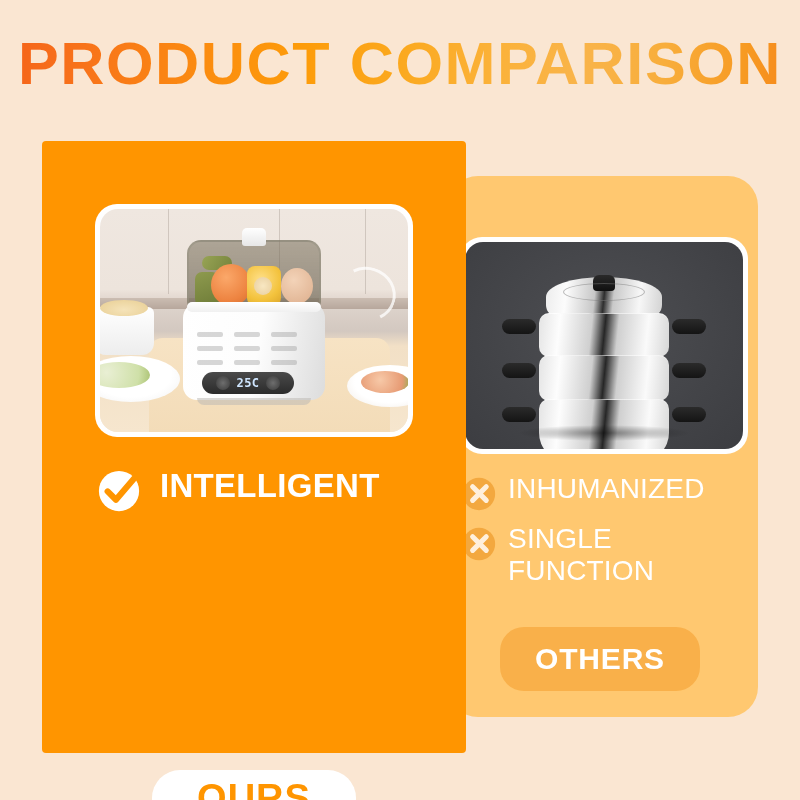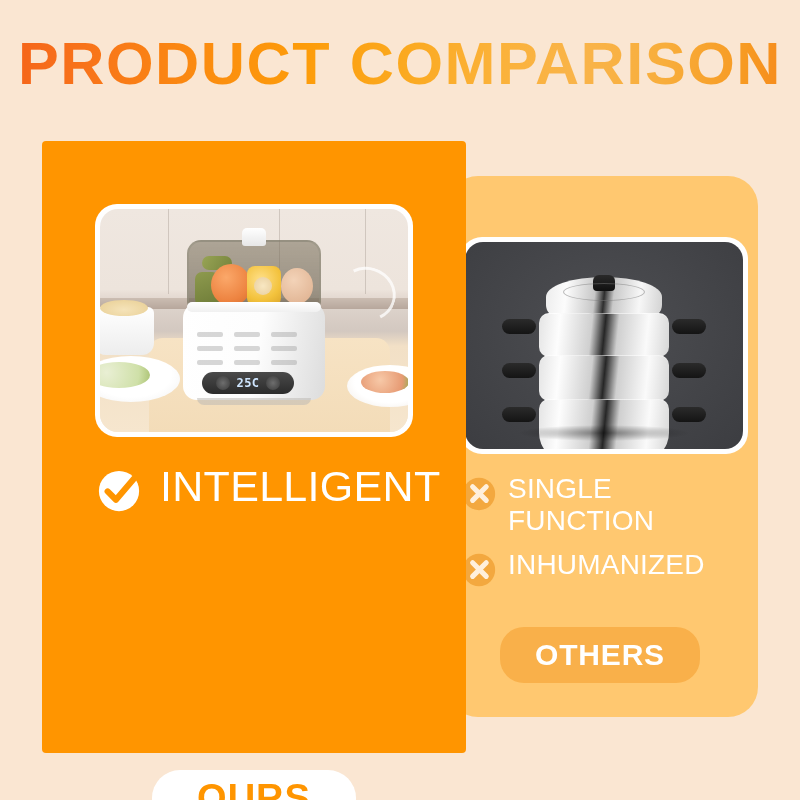--- a/index.html
+++ b/index.html
@@ -286,22 +286,22 @@
     width: 352px;
   }
   .feat-row {
     display: flex;
     align-items: flex-start;
     margin-bottom: 20px;
   }
   .check-icon { flex: 0 0 auto; width: 42px; height: 42px; margin-right: 20px; margin-top: 2px; }
   .feat-label {
     color: #FFFFFF;
-    font-size: 43px;
-    font-weight: normal;
+    font-size: 33px;
+    font-weight: bold;
     line-height: 36px;
     letter-spacing: .3px;
     white-space: pre-line;
   }
 
   .features-others {
     position: absolute;
     left: 14px;
     top: 297px;
     width: 290px;
@@ -334,21 +334,21 @@
     color: #FF9500;
     font-size: 38px;
     font-weight: bold;
     letter-spacing: 1px;
   }
   .badge-others {
     position: absolute;
     left: 52px;
     top: 451px;
     width: 200px;
-    height: 56px;
+    height: 64px;
     background: #FBB council;
     background: #FBB busy;
     background: #F9B košík;
     background: #F9B04A;
     border-radius: 24px;
     display: flex; align-items: center; justify-content: center;
     color: #FFFFFF;
     font-size: 30px;
     font-weight: bold;
     letter-spacing: .8px;
@@ -383,30 +383,30 @@
     </div>
   </div>
 
   <div class="features-others">
 
     <div class="feat-row-o">
       <svg class="x-icon" viewBox="0 0 40 40">
         <circle cx="20" cy="20" r="19" fill="#F3A83F"></circle>
         <path d="M12.5 11.5 L28.5 27.5 M28.5 11.5 L12.5 27.5" stroke="#FFF0DC" stroke-width="6" stroke-linecap="round"></path>
       </svg>
-      <div class="feat-label-o">SINGLE
-FUNCTION</div>
+      <div class="feat-label-o">INHUMANIZED</div>
     </div>
 
     <div class="feat-row-o">
       <svg class="x-icon" viewBox="0 0 40 40">
         <circle cx="20" cy="20" r="19" fill="#F3A83F"></circle>
         <path d="M12.5 11.5 L28.5 27.5 M28.5 11.5 L12.5 27.5" stroke="#FFF0DC" stroke-width="6" stroke-linecap="round"></path>
       </svg>
-      <div class="feat-label-o">INHUMANIZED</div>
+      <div class="feat-label-o">SINGLE
+FUNCTION</div>
     </div>
 
   </div>
 
   <div class="badge-others">OTHERS</div>
 </div>
 
 <div class="card-ours">
 
   <div class="photo-frame-ours">

